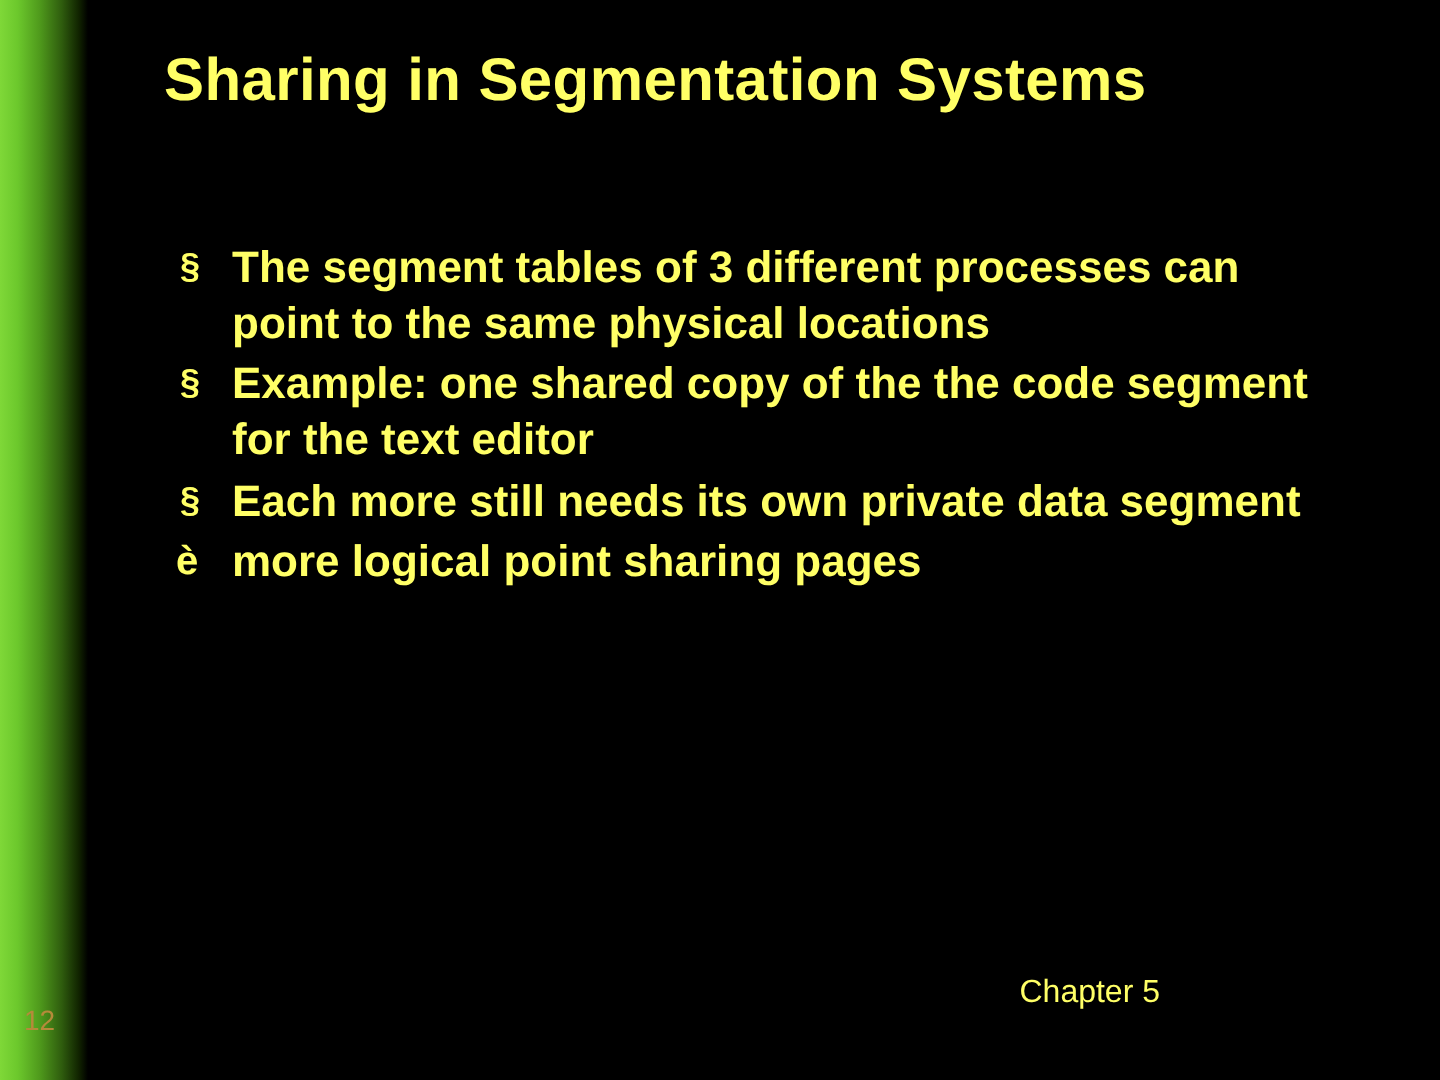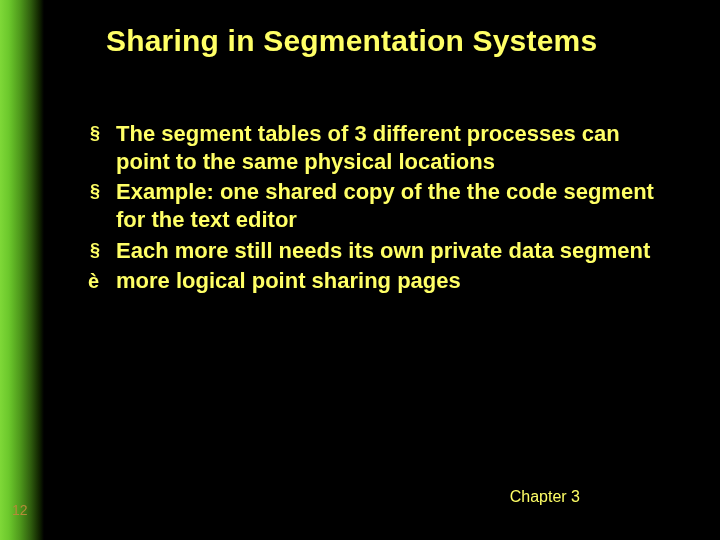--- a/index.html
+++ b/index.html
@@ -21,21 +21,20 @@
       #4f9a1c 45%,
       #2f5d0e 70%,
       #102200 90%,
       #000000 100%);
   }
   .title-area {
     position: absolute;
     left: 82px;
     top: 24px;
     width: 600px;
-    margin-left: 24px;
   }
   .title {
     color: #ffff66;
     font-size: 30px;
     font-weight: bold;
     letter-spacing: 0.2px;
   }
   .content {
     position: absolute;
     left: 88px;
@@ -109,13 +108,13 @@
   </div>
 
   <div class="bullet-row">
     <div class="arrow-mark">è</div>
     <div class="bullet-text">more logical point sharing pages</div>
   </div>
 
 </div>
 
 <div class="page-number">12</div>
-<div class="chapter">Chapter 3</div>
+<div class="chapter">Chapter 5</div>
 
 </body></html>

